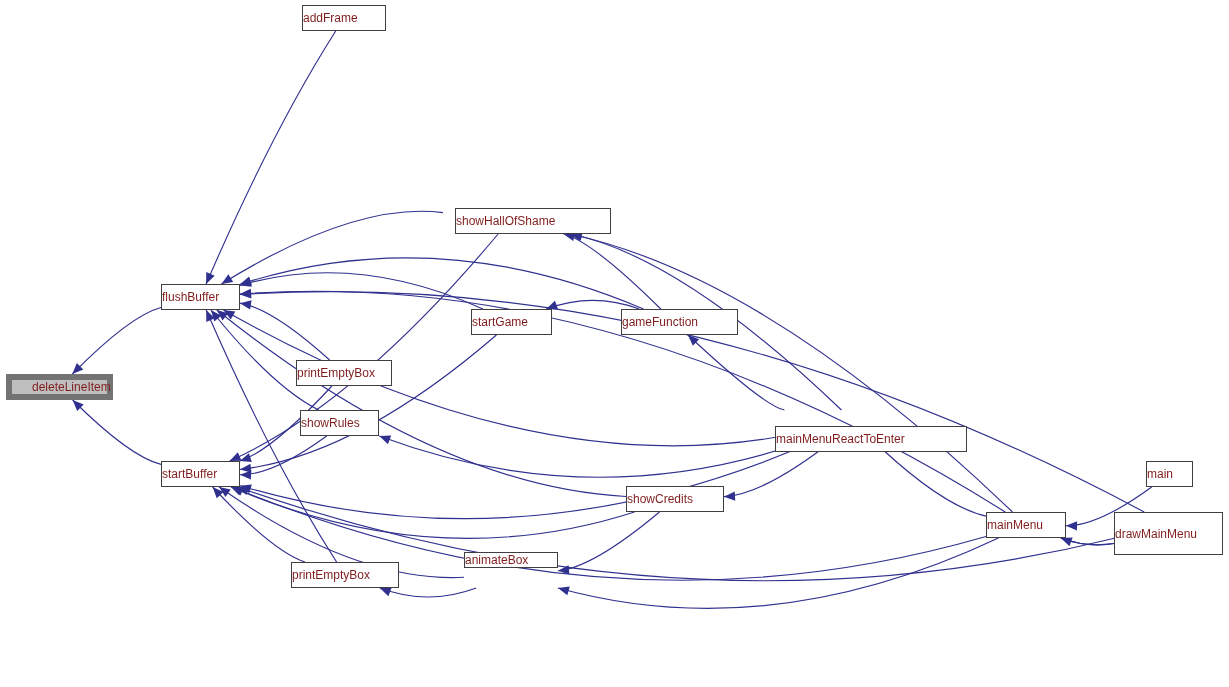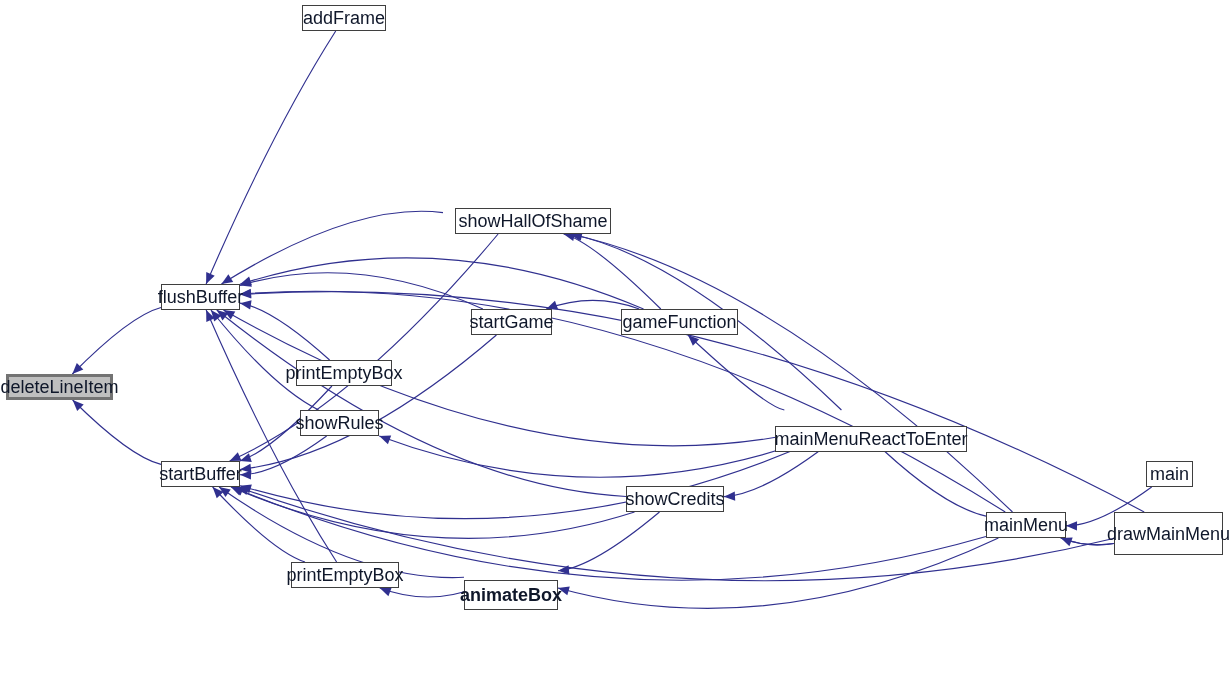--- a/index.html
+++ b/index.html
@@ -20,33 +20,33 @@
     left: 0;
     top: 0;
     width: 1229px;
     height: 687px;
   }
   .node {
     position: absolute;
     box-sizing: border-box;
     border: 1px solid #3f3f3f;
     background: #ffffff;
-    color: #0f172a;
-    font-size: 18px;
+    color: #7f1d1d;
+    font-size: 12px;
     line-height: 1;
     display: flex;
     align-items: center;
-    justify-content: center;
     white-space: nowrap;
     letter-spacing: 0px;
     z-index: 5;
   }
   .node.current {
     background: #bfbfbf;
-    border: 3px solid #737373;
+    border: 6px solid #737373;
+    padding-left: 20px;
   }
   .node-label {
     pointer-events: none;
   }
 </style>
 </head>
 <body>
 
 <div id="graph-canvas">
   <svg id="edge-layer" viewBox="0 0 1229 687" xmlns="http://www.w3.org/2000/svg">
@@ -146,21 +146,21 @@
       </div>
       <div class="node" style="left: 291px; top: 562px; width: 108px; height: 26px;">
         <span class="node-label">printEmptyBox</span>
       </div>
       <div class="node" style="left: 443px; top: 208px; width: 156px; height: 26px; margin-left: 12px;">
         <span class="node-label">showHallOfShame</span>
       </div>
       <div class="node" style="left: 471px; top: 309px; width: 81px; height: 26px;">
         <span class="node-label">startGame</span>
       </div>
-      <div class="node" style="left: 464px; top: 580px; width: 94px; height: 30px; font-weight: bold;">
+      <div class="node" style="left: 464px; top: 552px; width: 94px; height: 16px;">
         <span class="node-label">animateBox</span>
       </div>
       <div class="node" style="left: 621px; top: 309px; width: 117px; height: 26px;">
         <span class="node-label">gameFunction</span>
       </div>
       <div class="node" style="left: 626px; top: 486px; width: 98px; height: 26px;">
         <span class="node-label">showCredits</span>
       </div>
       <div class="node" style="left: 775px; top: 426px; width: 192px; height: 26px;">
         <span class="node-label">mainMenuReactToEnter</span>

